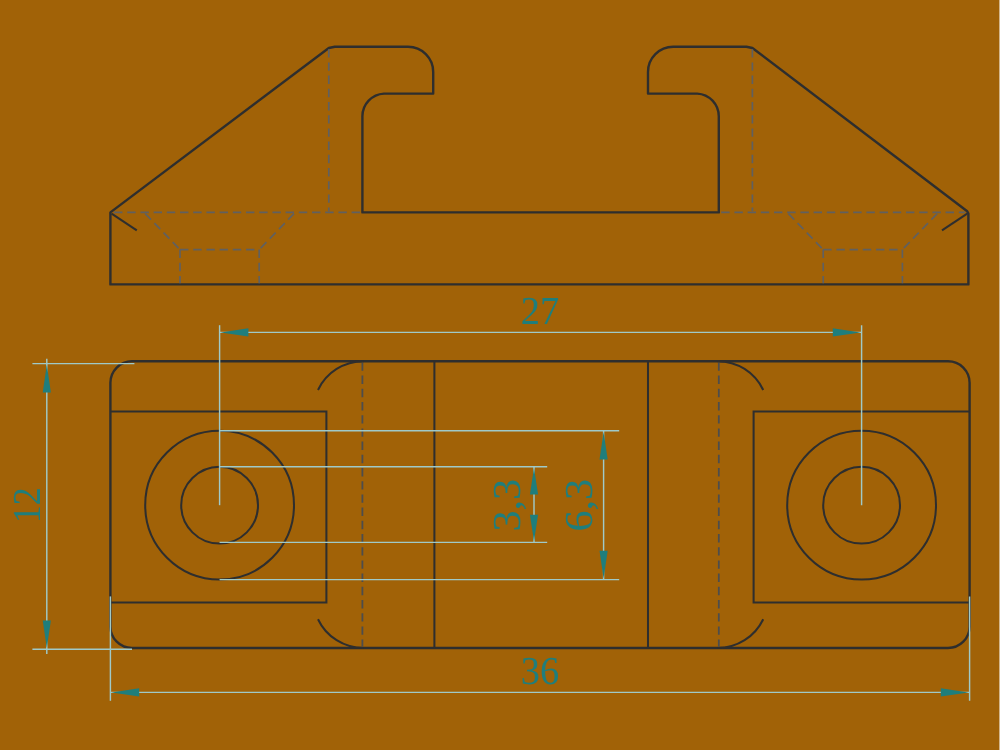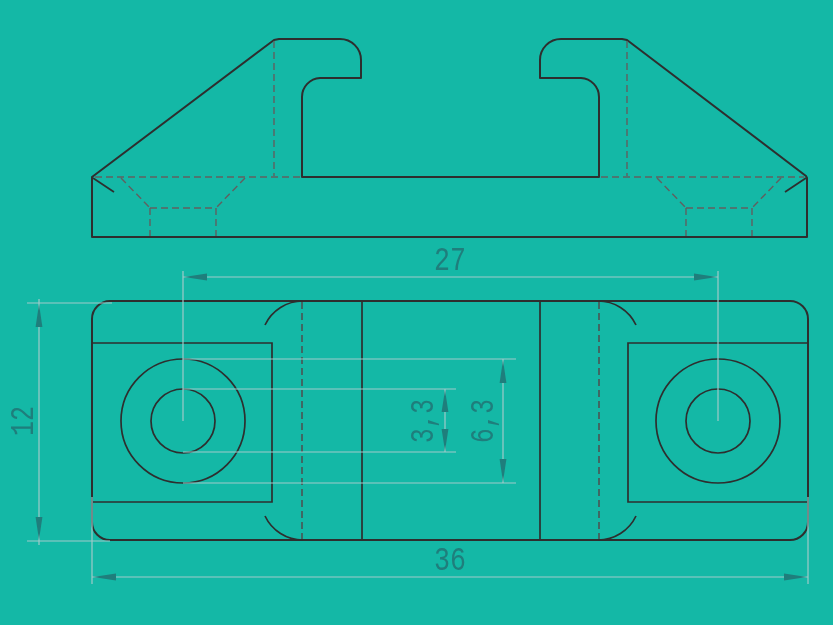--- a/index.html
+++ b/index.html
@@ -1,17 +1,17 @@
 <!DOCTYPE html>
 <html><head>
 <meta charset="utf-8">
 <style>
   html,body{margin:0;padding:0;background:#fff;}
-  .canvas{position:relative;width:833px;height:625px;background:#14b8a6;overflow:hidden;
-          font-family:Liberation Mono, monospace;}
+  .canvas{position:relative;width:833px;height:625px;background:#a16207;overflow:hidden;
+          font-family:Liberation Serif, serif;}
   svg{display:block;}
   .outline{stroke:#2e2e2e;stroke-width:2;fill:none;stroke-linejoin:round;stroke-linecap:round;}
   .thin{stroke:#2e2e2e;stroke-width:1.7;fill:none;}
   .hidden-l{stroke:#606060;stroke-width:1.4;fill:none;stroke-dasharray:7 4;}
   .hidden-d{stroke:#4d4d4d;stroke-width:1.5;fill:none;stroke-dasharray:7 4;}
   .dimline{stroke:#9fcac9;stroke-width:1.2;fill:none;}
   .dimtxt{fill:#1f7e7c;font-size:33px;}
   .arrow{fill:#1f7e7c;stroke:none;}
 </style>
 </head>

